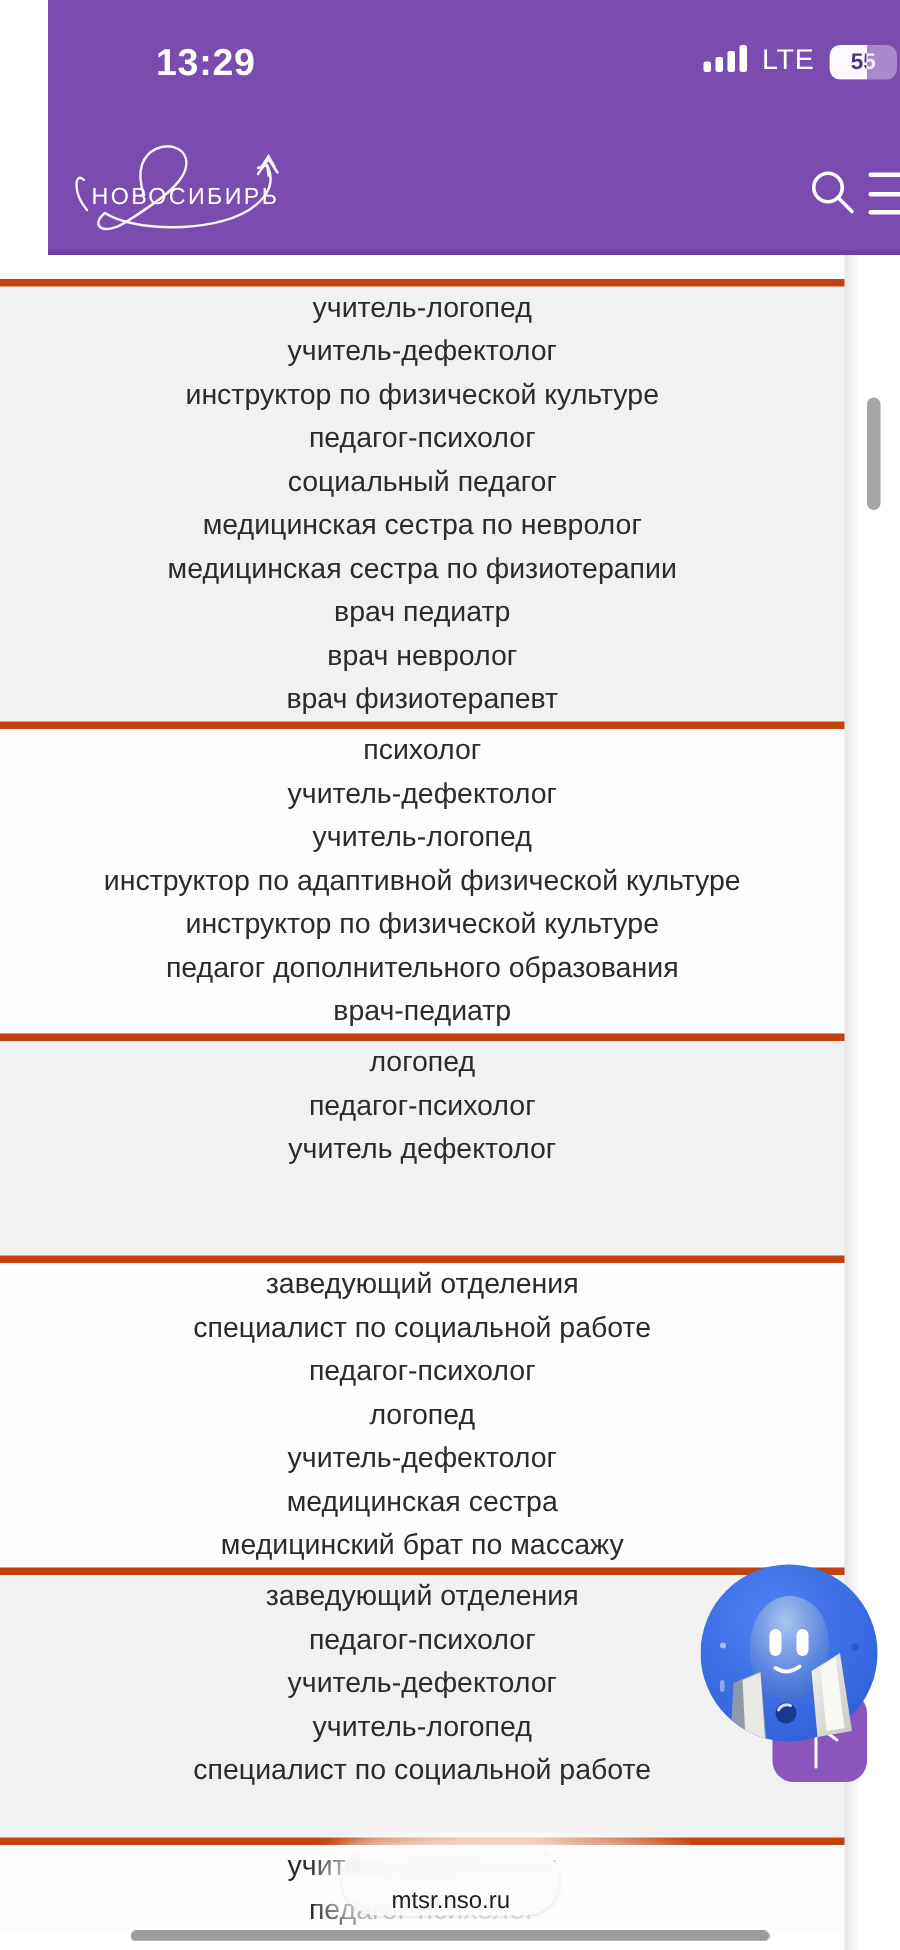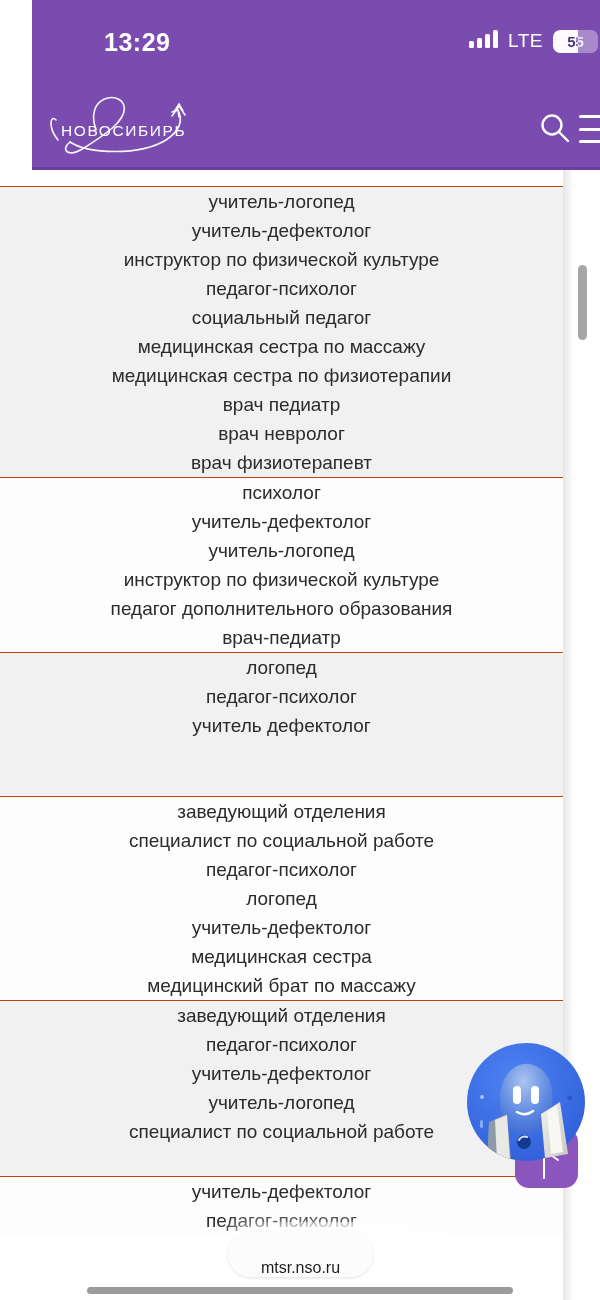--- a/index.html
+++ b/index.html
@@ -34,21 +34,21 @@
   .logo{position:absolute;left:12px;top:90px;width:160px;height:76px;cursor:pointer;}
   .hdr-search{position:absolute;left:506px;top:111px;width:34px;height:34px;cursor:pointer;}
   .hdr-burger{position:absolute;left:547px;top:115px;width:34px;height:28px;cursor:pointer;
     display:flex;flex-direction:column;justify-content:space-between;}
   .hdr-burger i{display:block;height:3px;background:#ffffff;border-radius:2px;}
   
   .page{position:absolute;left:0;top:170px;width:563px;z-index:1;}
   .edge-shadow{position:absolute;left:563px;top:170px;width:14px;height:1130px;z-index:2;
     background:linear-gradient(to right,rgba(0,0,0,.10),rgba(0,0,0,0) 75%);}
   .top-strip{height:16px;background:#ffffff;}
-  .section{border-top:1px solid #c2410c;background:#fdfdfd;}
+  .section{border-top:5px solid #c2410c;background:#fdfdfd;}
   .section:nth-child(even){background:#f1f1f2;}
   #job-table .section:nth-child(4){padding-bottom:56px;}
   #job-table .section:nth-child(6){padding-bottom:30px;}
   .row{margin:0;line-height:29px;font-size:19px;color:#2b2b2b;text-align:center;}
   
   .v-thumb{position:absolute;left:578px;top:265px;width:9px;height:75px;
     background:#a6a6a6;border-radius:5px;z-index:3;cursor:pointer;}
   .h-thumb{position:absolute;left:87px;top:1287px;width:426px;height:7px;
     background:#9b9b9b;border-radius:4px;z-index:9;cursor:pointer;}
   
@@ -113,30 +113,31 @@
 
 <div class="page" id="job-table">
   <div class="top-strip"></div>
 
 <div class="section">
       <p class="row">учитель-логопед</p>
       <p class="row">учитель-дефектолог</p>
       <p class="row">инструктор по физической культуре</p>
       <p class="row">педагог-психолог</p>
       <p class="row">социальный педагог</p>
-      <p class="row">медицинская сестра по массажу</p>
+      <p class="row">медицинская сестра по невролог</p>
       <p class="row">медицинская сестра по физиотерапии</p>
       <p class="row">врач педиатр</p>
       <p class="row">врач невролог</p>
       <p class="row">врач физиотерапевт</p>
     </div>
     <div class="section">
       <p class="row">психолог</p>
       <p class="row">учитель-дефектолог</p>
       <p class="row">учитель-логопед</p>
+      <p class="row">инструктор по адаптивной физической культуре</p>
       <p class="row">инструктор по физической культуре</p>
       <p class="row">педагог дополнительного образования</p>
       <p class="row">врач-педиатр</p>
     </div>
     <div class="section">
       <p class="row">логопед</p>
       <p class="row">педагог-психолог</p>
       <p class="row">учитель дефектолог</p>
     </div>
     <div class="section">

